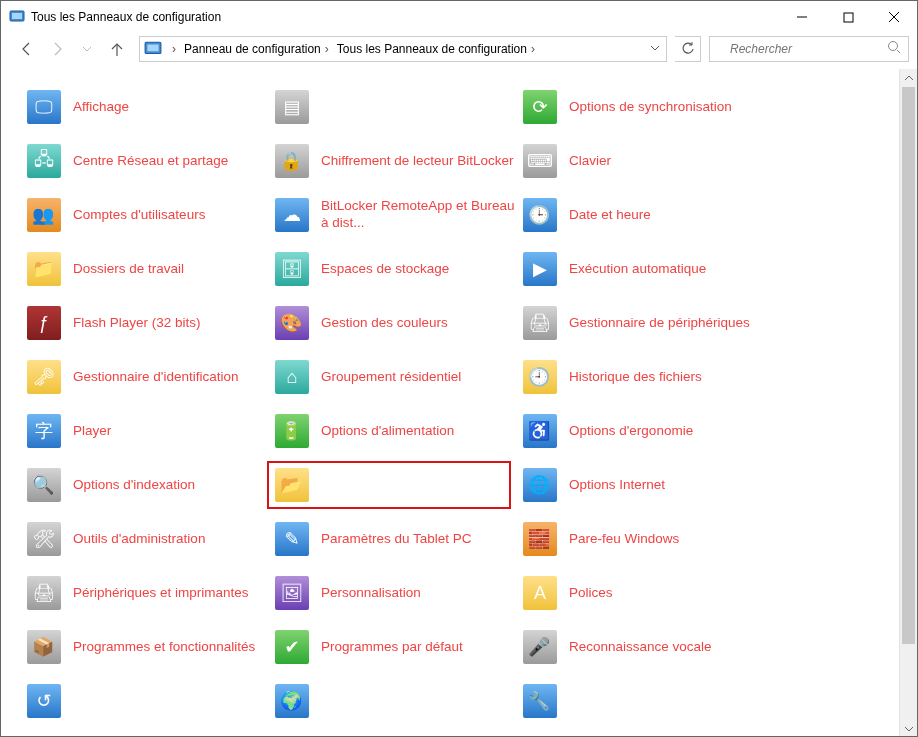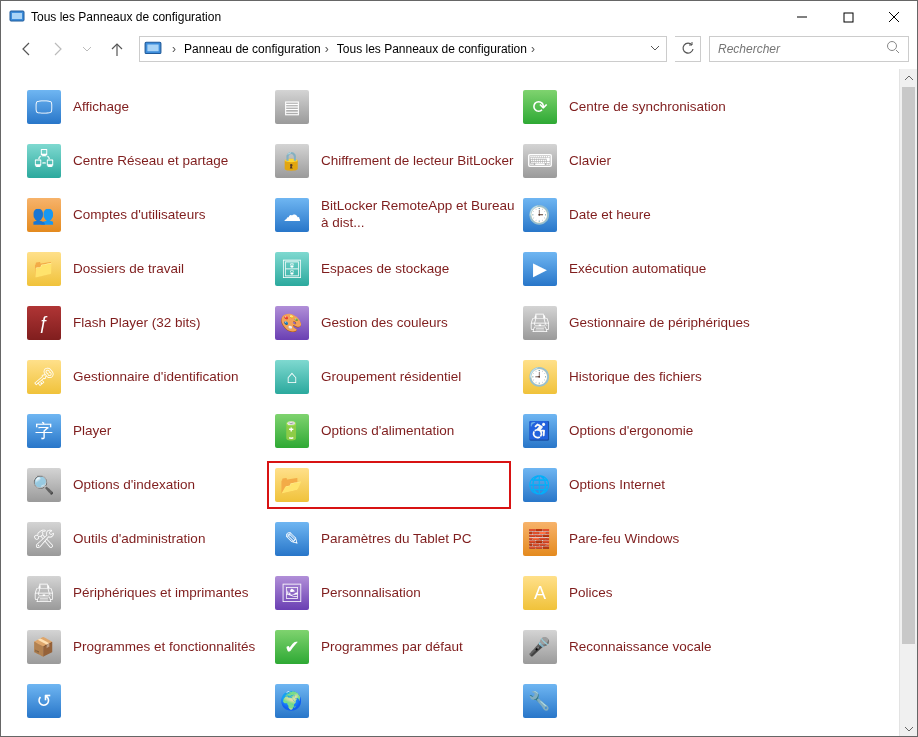--- a/index.html
+++ b/index.html
@@ -17,38 +17,38 @@
   .navrow { height: 36px; display:flex; align-items:center; padding:0 8px 4px 12px; gap:2px; }
   .nav-arrow { width:28px; height:28px; display:flex; align-items:center; justify-content:center; }
   .nav-arrow.disabled svg { stroke:#bbb; }
   .nav-arrow svg { stroke:#555; fill:none; }
   .address { flex:1; height:26px; border:1px solid #ccc; display:flex; align-items:center; margin:0 6px 0 6px; font-size:12px; background:#fff; }
   .address .cp-icon { width:18px; height:18px; margin:0 4px; }
   .crumb { display:flex; align-items:center; padding:0 2px; color:#000; }
   .crumb .sep { margin:0 4px; color:#555; }
   .address .dropdown { margin-left:auto; padding:0 6px; color:#555; }
   .refresh-btn { width:26px; height:26px; display:flex; align-items:center; justify-content:center; border:1px solid #ccc; border-left:none; margin-right:6px;}
-  .searchbox { width:200px; height:26px; border:1px solid #ccc; display:flex; align-items:center; padding:0 8px; }
+  .searchbox { width:200px; height:26px; border:1px solid #ccc; display:flex; align-items:center; padding:0 20px; }
   .searchbox input { flex:1; border:none; outline:none; font-size:12px; color:#888; font-style:italic; }
   .searchbox .sicon { color:#888; }
 
   
   .heading-row { display:flex; align-items:center; padding:22px 30px 14px 28px; }
   .heading-row .heading { color:#1a5a9e; font-size:14px; font-weight:400; flex:1; }
   .view-by { font-size:12px; color:#444; }
   .view-by .link { color:#1a5a9e; margin-left:6px; }
   .view-by .link::after { content:" ▾"; font-size:10px; color:#1a5a9e; }
 
   
   .contentwrap { position:relative; height: calc(737px - 32px - 36px); }
   .scroll { position:absolute; top:0; left:0; right:18px; bottom:0; overflow:hidden; padding: 18px 4px 0 22px; }
   .grid { display:grid; grid-template-columns: 248px 248px 248px; column-gap:0; row-gap:14px; align-content:start; }
   .item { display:flex; align-items:center; min-height:40px; padding:2px 4px; }
   .item .icon { width:34px; height:34px; margin-right:12px; flex-shrink:0; border-radius:2px; }
-  .item .label { color:#7f1d1d; font-size:13.5px; line-height:1.25; }
+  .item .label { color:#ef4444; font-size:13.5px; line-height:1.25; }
   .item.highlighted { border:2.5px solid #d81313; padding:5px 6px; margin:-4px 8px -4px -4px; }
 
   
   .vscroll { position:absolute; right:0; top:0; bottom:0; width:18px; background:#f0f0f0; border-left:1px solid #e3e3e3; display:flex; flex-direction:column; }
   .vscroll .arrow { height:18px; display:flex; align-items:center; justify-content:center; }
   .vscroll .track { flex:1; position:relative; }
   .vscroll .thumb { position:absolute; left:2px; right:2px; top:0; height:88%; background:#c8c8c8; }
 
   
   .ic { display:flex; align-items:center; justify-content:center; font-size:18px; color:#fff; }
@@ -161,21 +161,21 @@
 
       <div class="item">
           <div class="icon ic ic-blue">🖵</div>
           <span class="label">Affichage</span>
         </div>
       <div class="item">
           <div class="icon ic ic-gray">▤</div>
         </div>
       <div class="item">
           <div class="icon ic ic-green">⟳</div>
-          <span class="label">Centre de synchronisation</span>
+          <span class="label">Options de synchronisation</span>
         </div>
 
       <div class="item">
           <div class="icon ic ic-teal">🖧</div>
           <span class="label">Centre Réseau et partage</span>
         </div>
       <div class="item">
           <div class="icon ic ic-gray">🔒</div>
           <span class="label">Chiffrement de lecteur BitLocker</span>
         </div>

